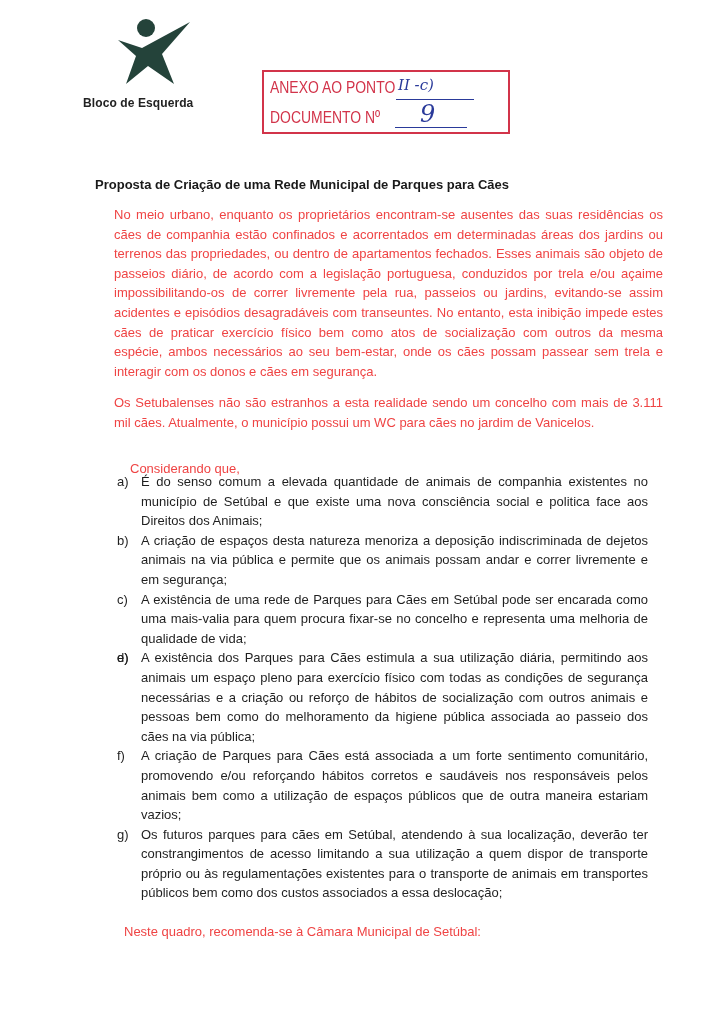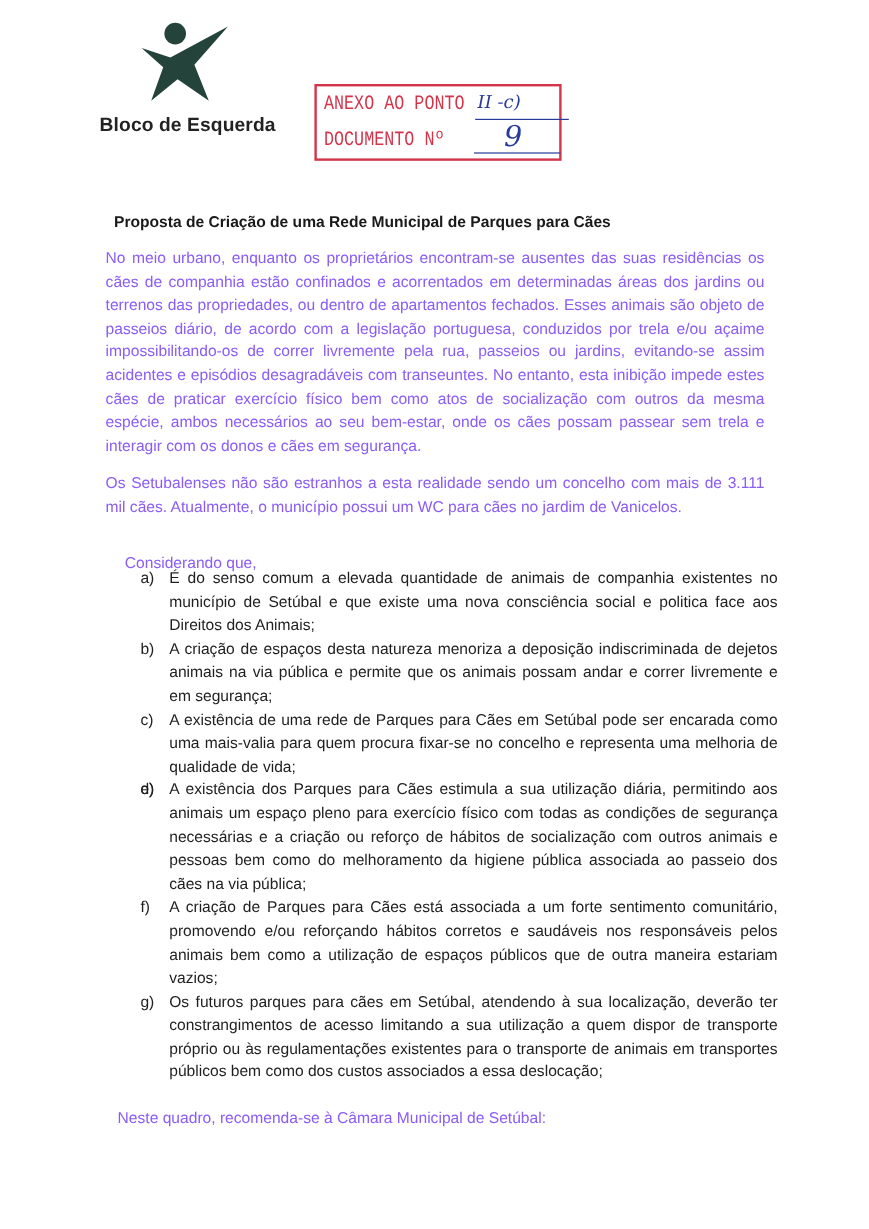--- a/index.html
+++ b/index.html
@@ -3,48 +3,48 @@
 <meta charset="utf-8">
 <style>
   html, body { margin: 0; padding: 0; background: #ffffff; }
   body {
     width: 724px; height: 1024px; position: relative; overflow: hidden;
     font-family: "Liberation Sans", sans-serif; color: #1a1a1a;
   }
   .logo { position: absolute; left: 40px; top: 14px; width: 160px; height: 100px; }
   .logo svg { position: absolute; left: 76px; top: 4px; }
   .logo-text {
-    position: absolute; left: 43px; top: 82px; font-size: 16px; font-weight: bold;
+    position: absolute; left: 43px; top: 82px; font-size: 12px; font-weight: bold;
     color: #222; letter-spacing: 0.1px; white-space: nowrap;
   }
   .stamp {
-    position: absolute; left: 262px; top: 70px; width: 206px; height: 64px;
+    position: absolute; left: 262px; top: 70px; width: 248px; height: 64px;
     border: 2px solid #d2344a; box-sizing: border-box;
-    font-family: Liberation Mono, monospace;
+    font-family: Liberation Sans, sans-serif;
     color: #d2344a; font-size: 17px;
   }
   .stamp-line { position: absolute; left: 6px; white-space: nowrap; transform: scaleX(0.82); transform-origin: left center; }
   .stamp-line.l1 { top: 6px; }
   .stamp-line.l2 { top: 36px; }
   .hand {
     position: absolute; font-family: "DejaVu Serif", serif; color: #2a3a9a; font-style: italic;
   }
   .hand.h1 { left: 398px; top: 76px; font-size: 15px; }
   .hand.h2 { left: 420px; top: 100px; font-size: 24px; }
   .uline { position: absolute; height: 1px; background: #2a3a9a; }
   .uline.u1 { left: 396px; top: 99px; width: 78px; }
   .uline.u2 { left: 395px; top: 127px; width: 72px; }
 
   .title {
     position: absolute; left: 0; width: 604px; top: 177px; text-align: center;
     font-size: 13px; font-weight: bold; color: #1a1a1a;
   }
   .para {
-    position: absolute; left: 88px; width: 549px; font-size: 13px; line-height: 19.6px;
-    text-align: justify; color: #8b5cf6;
+    position: absolute; left: 114px; width: 549px; font-size: 13px; line-height: 19.6px;
+    text-align: justify; color: #ef4444;
   }
   .p1 { top: 205px; }
   .p2 { top: 393px; }
   .p3 { top: 443px; }
   .list { position: absolute; left: 99px; top: 472px; width: 549px; margin: 0; padding: 0; list-style: none; }
   .list li { position: relative; padding-left: 42px; font-size: 13px; line-height: 19.6px; text-align: justify; color: #1f1f1f; }
   .list li .mk { position: absolute; left: 18px; top: 0; }
   .p4 { top: 912px; }
 </style>
 </head>

